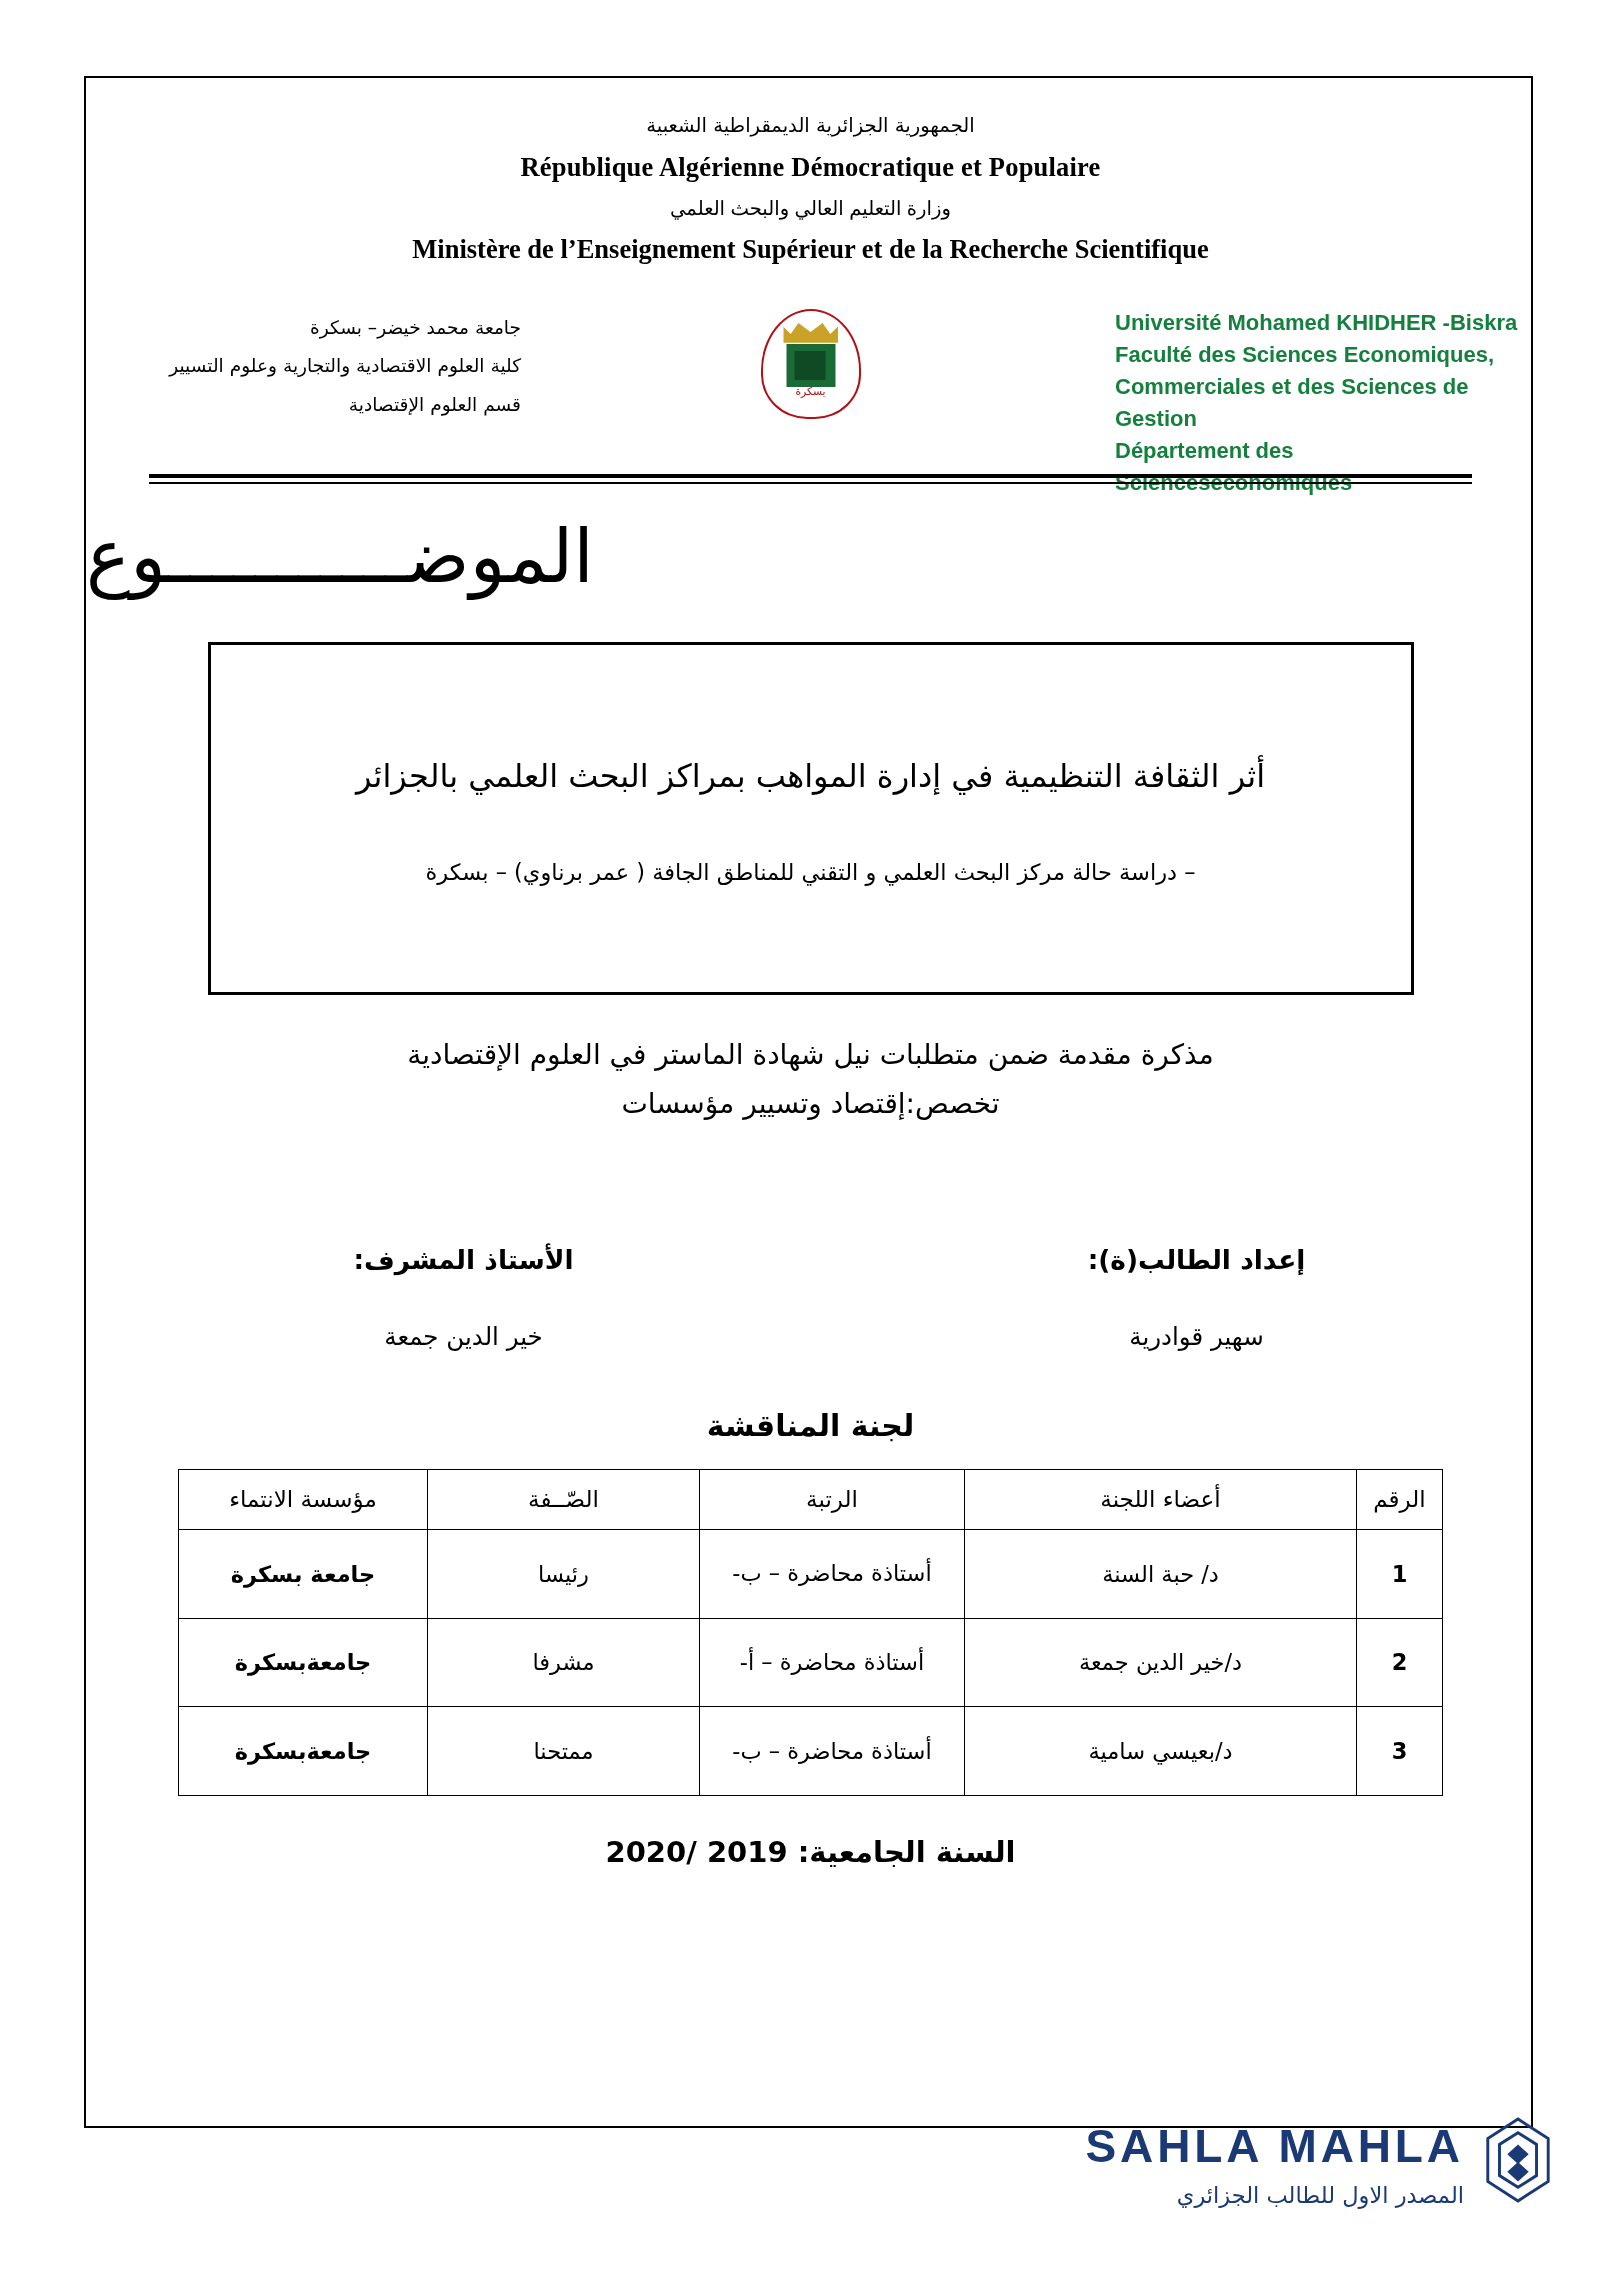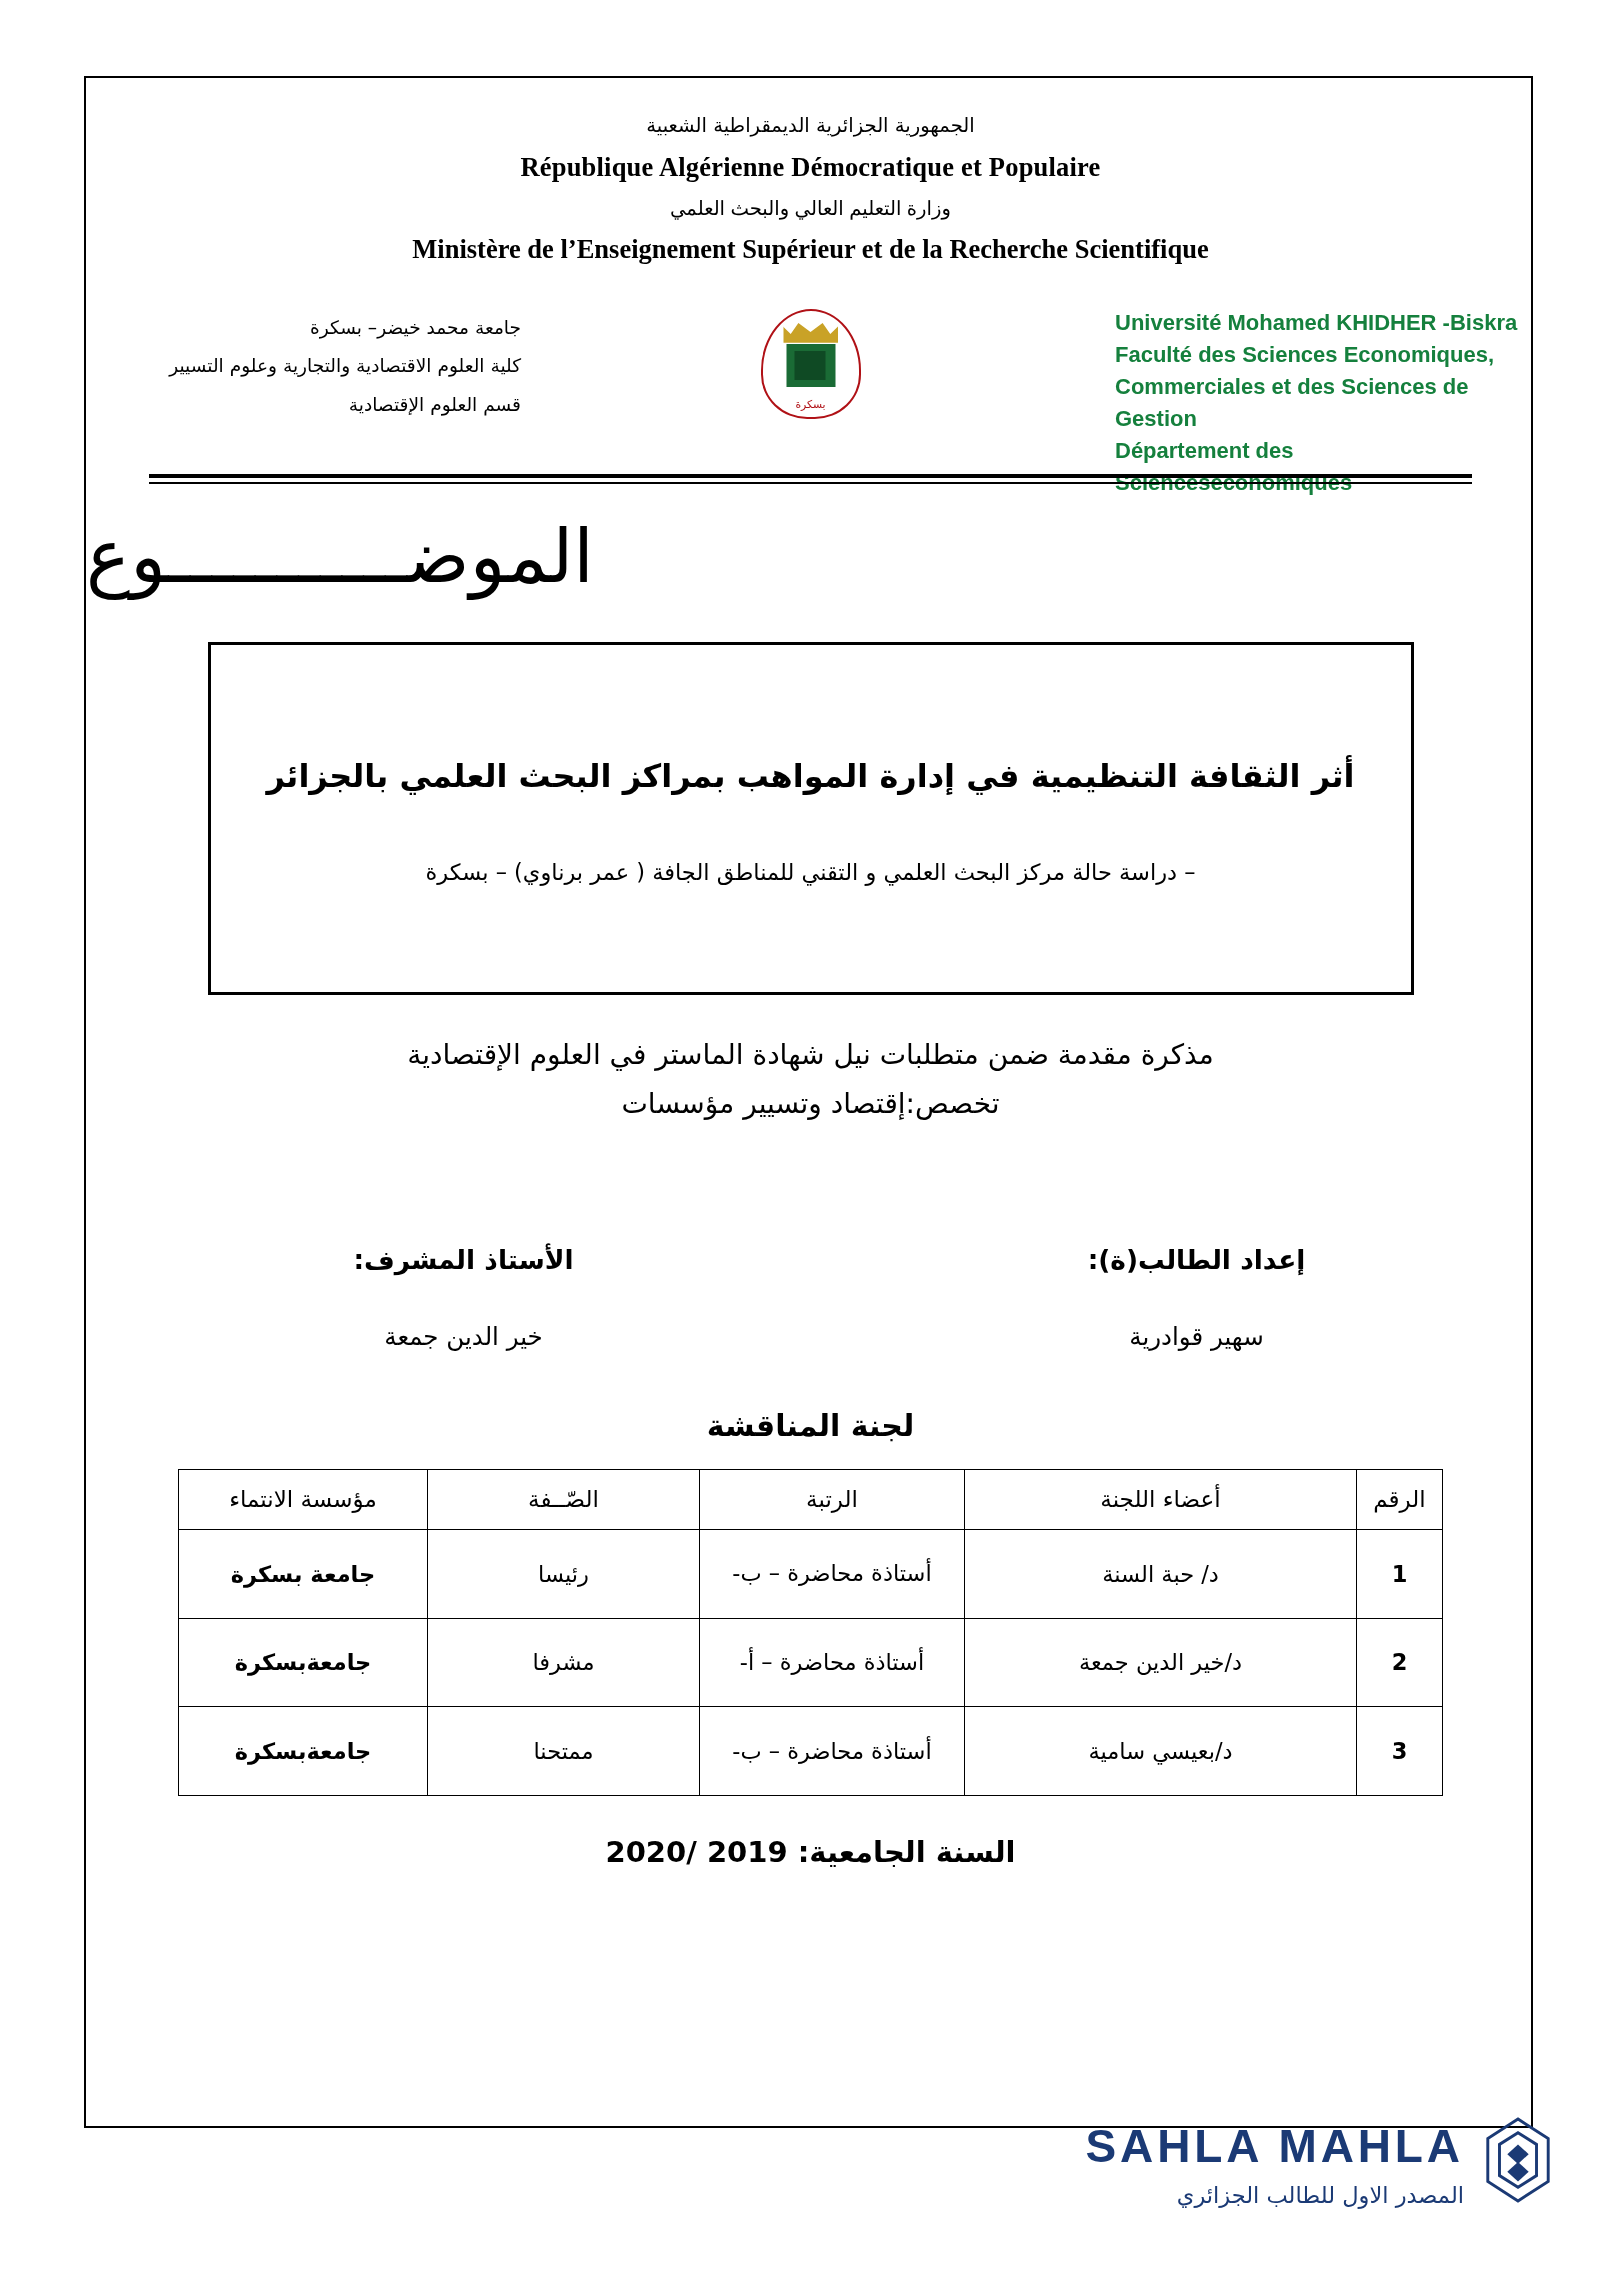--- a/index.html
+++ b/index.html
@@ -146,21 +146,21 @@
     content: "";
     position: absolute;
     left: 8.8px; top: 6.9px;
     width: 31px; height: 29px;
     background: #0f4a24;
   }
   .logo .base {
     position: absolute;
     left: 50%;
     transform: translateX(-50%);
-    bottom: 14px;
+    bottom: 27px;
     width: 65px;
     height: 13.7px;
     color: #b01116;
     font-size: 10.8px;
     font-family: "DejaVu Sans", sans-serif;
     text-align: center;
     line-height: 13.7px;
   }
 
   
@@ -197,21 +197,21 @@
     margin: 35px auto 0 auto;
     width: 1206px;
     height: 353px;
     border: 3.9px solid #000;
     box-sizing: border-box;
   }
   .subjbox .title-ar {
     text-align: center;
     direction: rtl;
     font-family: "DejaVu Sans", sans-serif;
-    font-weight: bold;
+    font-weight: normal;
     font-size: 32px;
     color: #000;
     margin-top: 106px;
     line-height: 1.6;
   }
   .subjbox .sub-ar {
     text-align: center;
     direction: rtl;
     font-family: "DejaVu Sans", sans-serif;
     font-size: 22.5px;

